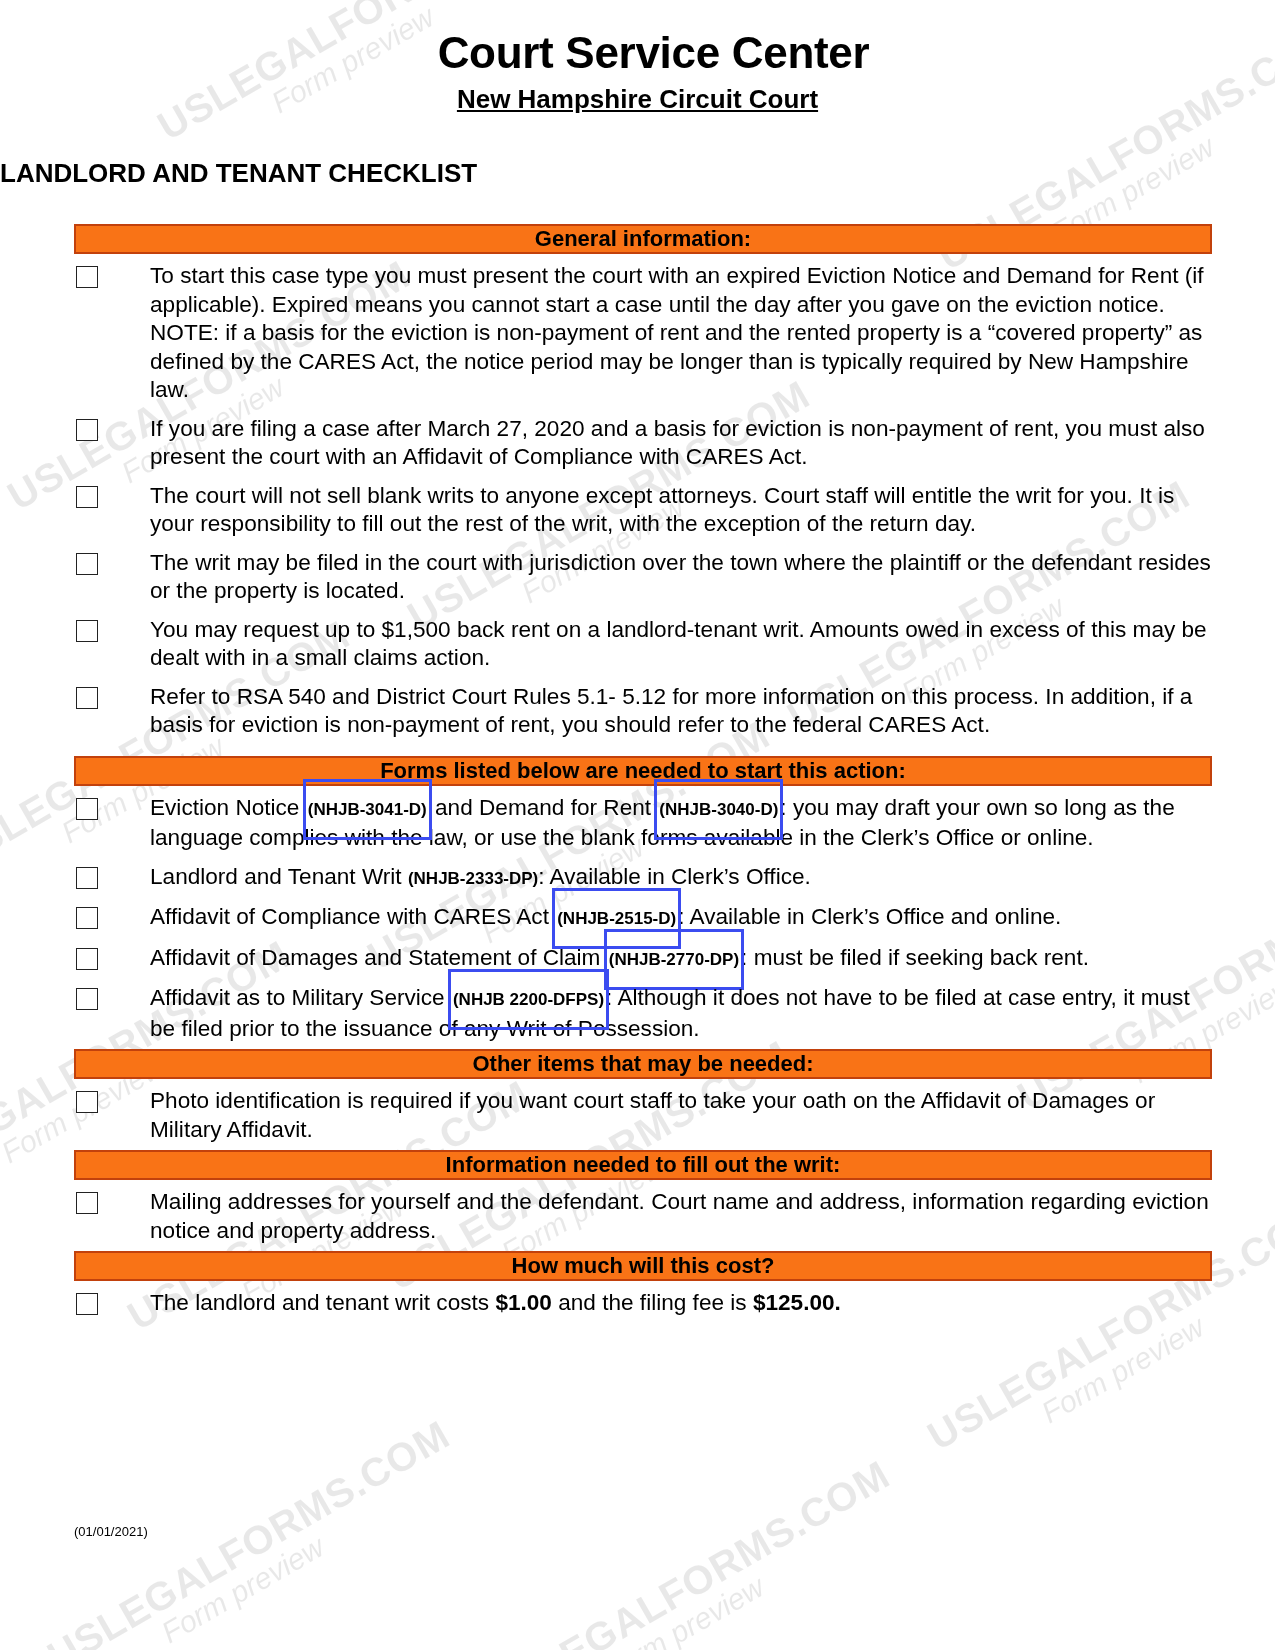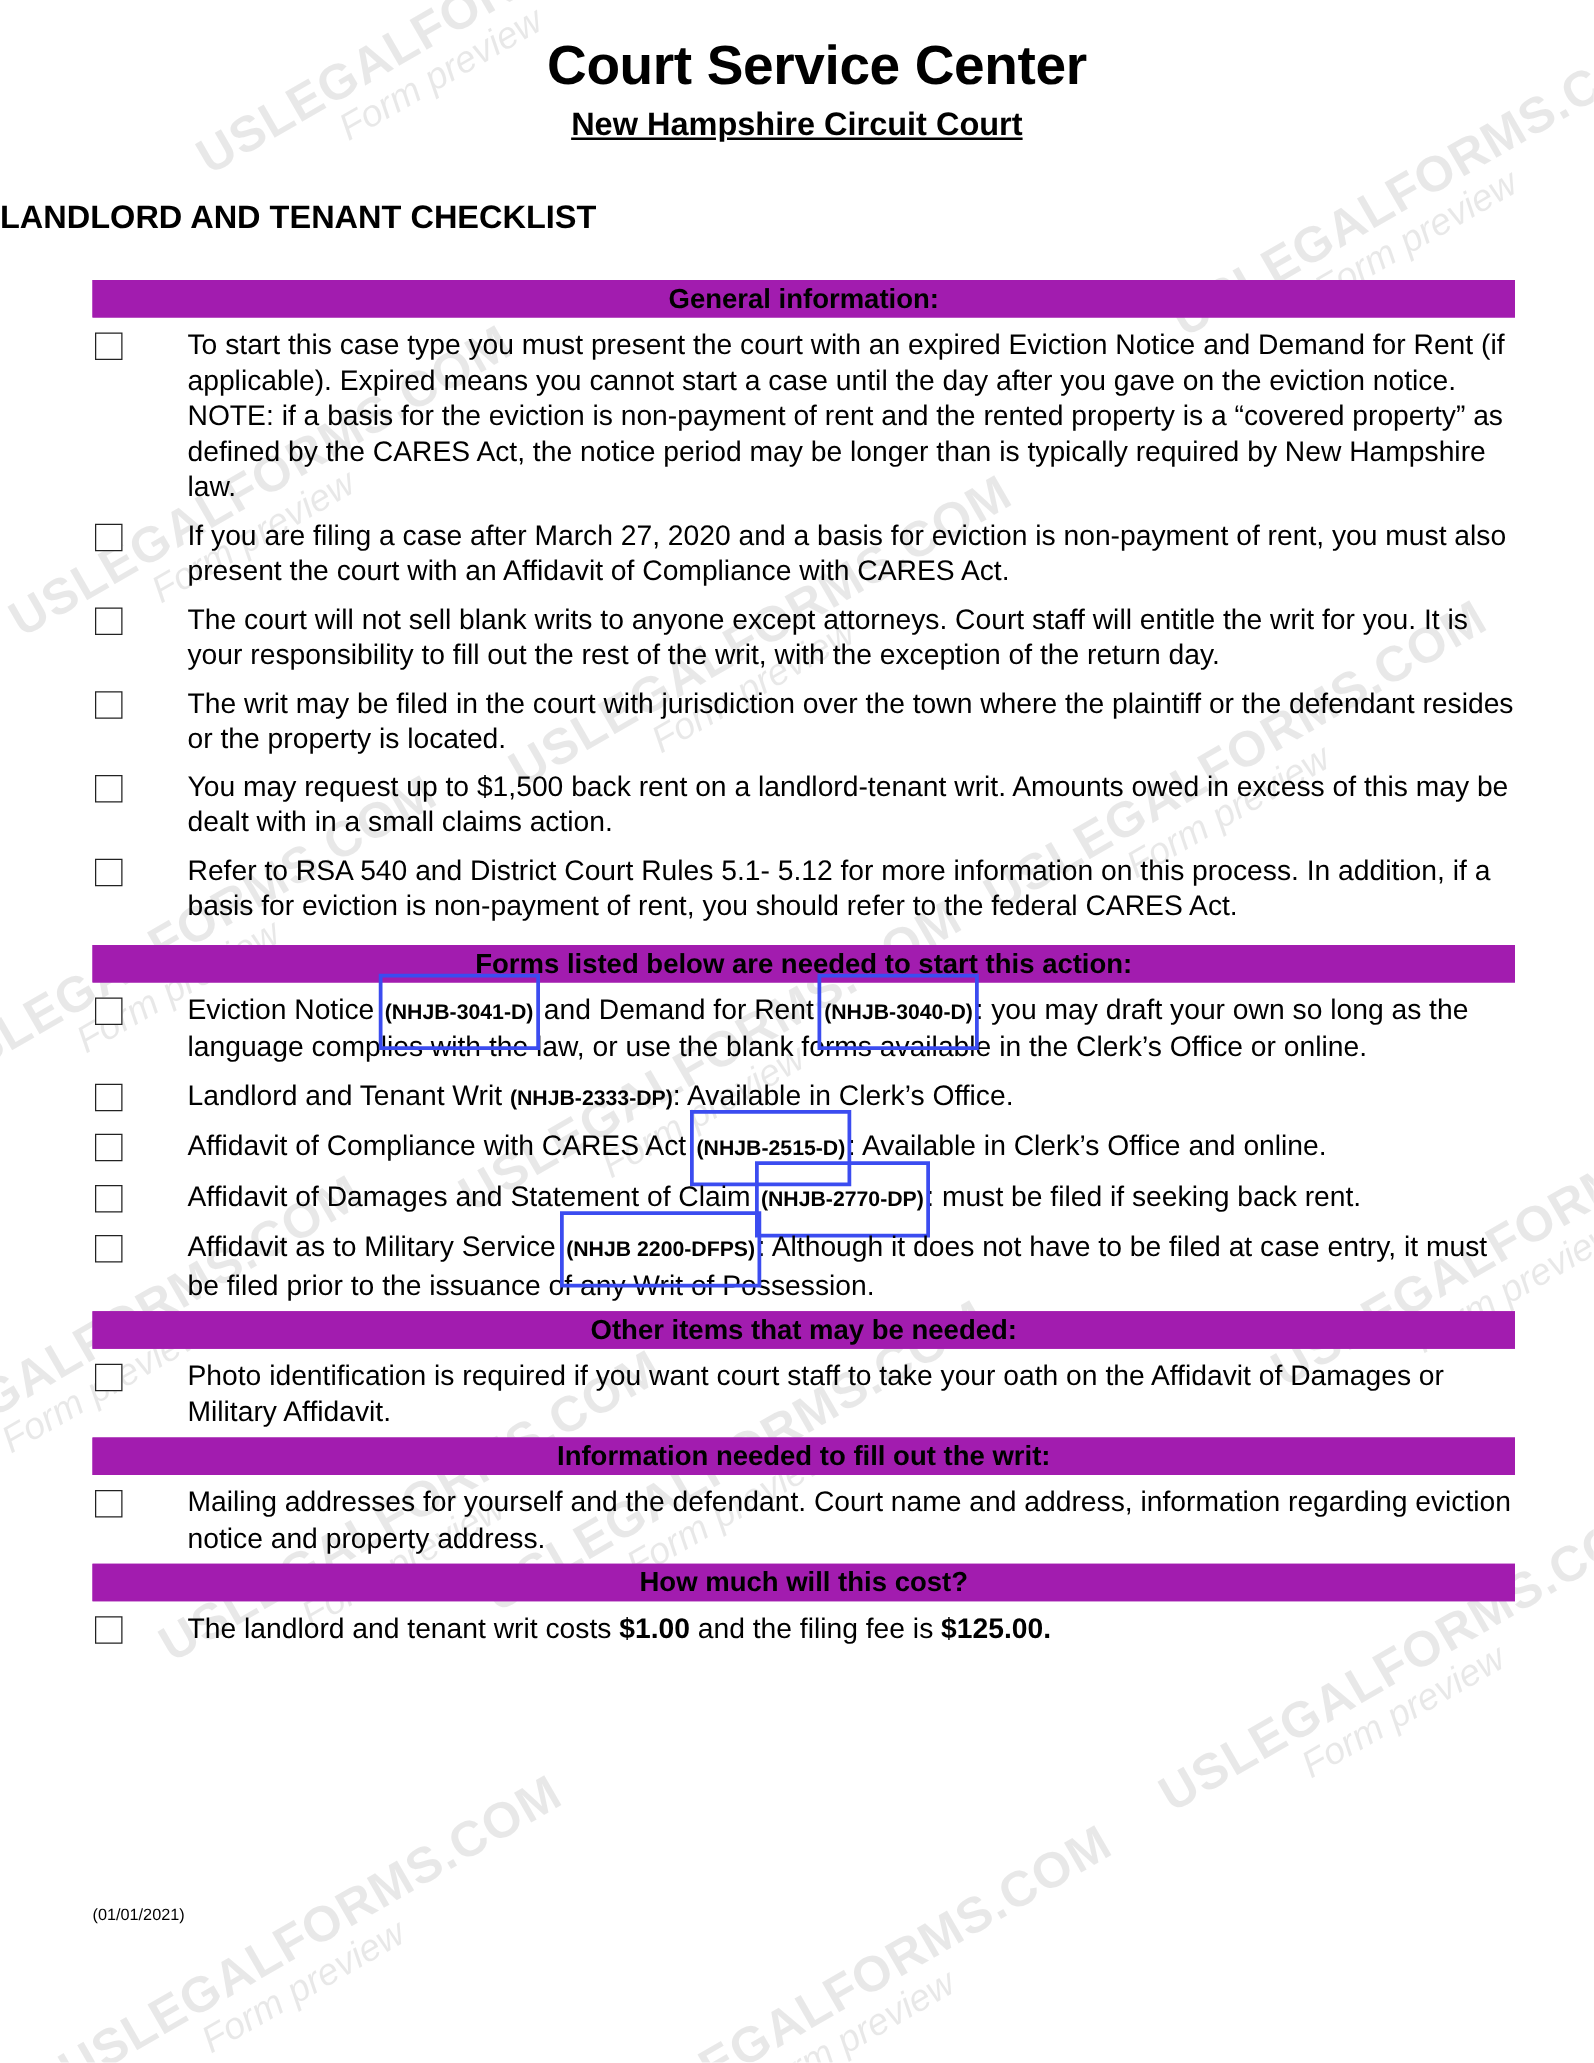--- a/index.html
+++ b/index.html
@@ -23,21 +23,21 @@
     .subtitle {
       position: absolute; left: 0; width: 1275px; top: 84px; text-align: center;
       font-size: 26px; font-weight: bold; text-decoration: underline;
     }
     .doc-heading {
       position: absolute; left: 0; width: 1268px; top: 158px; text-align: left;
       font-size: 26px; font-weight: bold;
     }
     .content { position: absolute; left: 74px; top: 224px; width: 1138px; }
     .section-header {
-      background: #a21caf; border: 2px solid #a21caf; height: 26px; line-height: 26px;
+      background: #f97316; border: 2px solid #c2410c; height: 26px; line-height: 26px;
       text-align: center; font-size: 22px; font-weight: bold; margin-bottom: 8px;
       box-sizing: content-box;
     }
     .item { position: relative; padding-left: 76px; font-size: 22.6px; line-height: 28.5px; margin-bottom: 10px; }
     .cb {
       position: absolute; left: 2px; top: 4px; width: 22px; height: 22px;
       border: 1.6px solid #222; box-sizing: border-box; background: #fff; cursor: pointer;
     }
     .code { font-weight: bold; font-size: 17px; }
     .code.link { outline: 3px solid #3b4cf0; outline-offset: 0px; padding: 18px 2px; }

